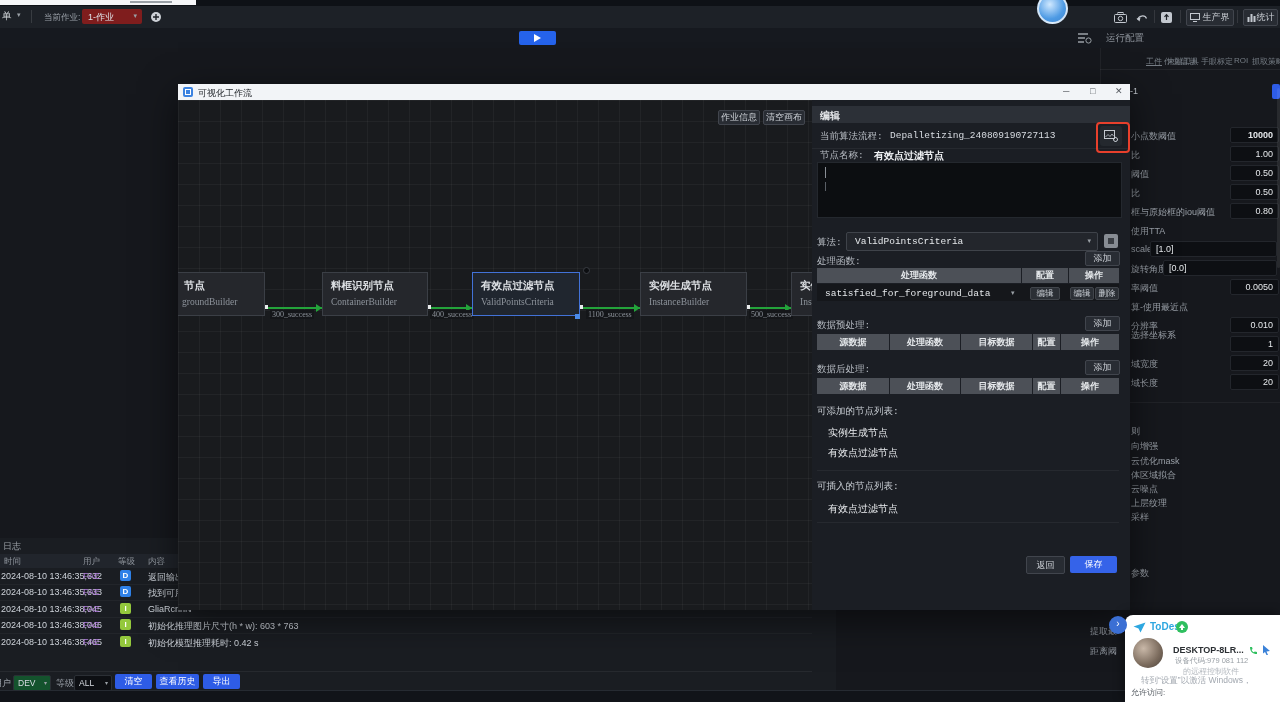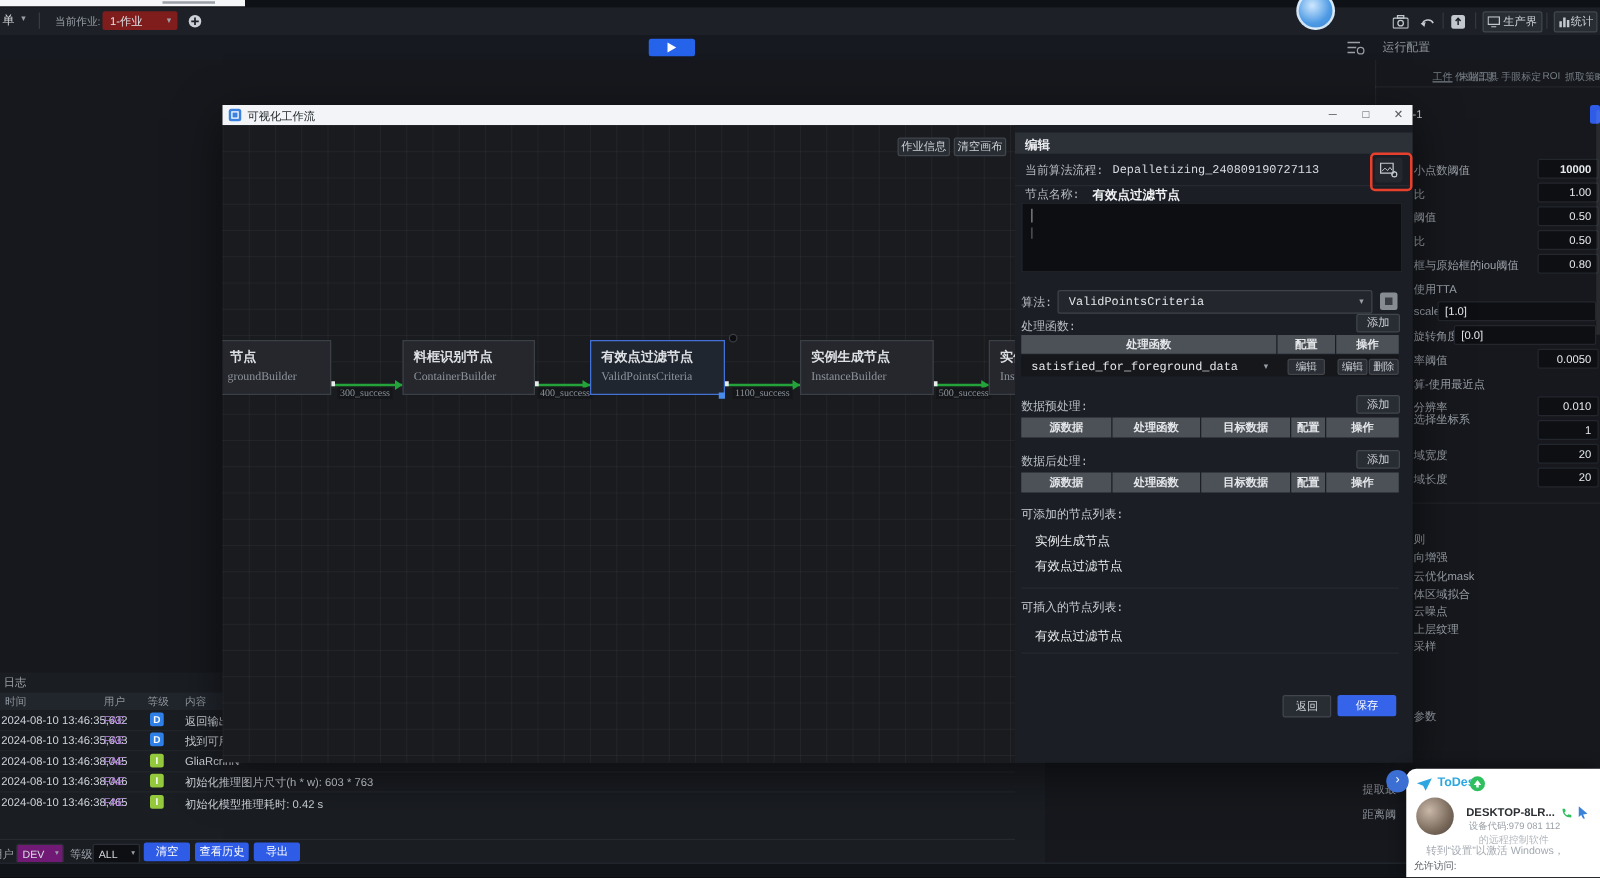--- a/index.html
+++ b/index.html
@@ -191,21 +191,21 @@
     </div>
     <div class="abs" style="left:0;top:96px;width:812px;height:16px;">
       <span class="abs log-t" style="left:1px;top:3px;">2024-08-10 13:46:38,465</span>
       <span class="abs log-t" style="left:83px;top:3px;color:#b57fe0;">FAE</span>
       <div class="abs badge bI" style="left:120px;top:2px;">I</div>
       <span class="abs log-t" style="left:148px;top:3px;">初始化模型推理耗时: 0.42 s</span>
     </div>
 
     <div class="abs" style="left:0;top:133px;width:812px;height:19px;border-top:1px solid rgba(255,255,255,0.06);">
       <span class="abs lbl" style="left:-7px;top:5px;">用户</span>
-      <div class="abs" style="left:13px;top:3px;width:36px;height:14px;background:#701a75;border:1px solid #2b2f35;border-radius:2px;">
+      <div class="abs" style="left:13px;top:3px;width:36px;height:14px;background:#14532d;border:1px solid #2b2f35;border-radius:2px;">
         <span class="abs" style="left:4px;top:2px;color:#d8dce2;font-size:8.5px;">DEV</span>
         <span class="abs" style="right:3px;top:3px;color:#9aa0a6;font-size:6px;">▾</span>
       </div>
       <span class="abs lbl" style="left:56px;top:5px;">等级</span>
       <div class="abs" style="left:74px;top:3px;width:36px;height:14px;background:#0d0f13;border:1px solid #2b2f35;border-radius:2px;">
         <span class="abs" style="left:4px;top:2px;color:#d8dce2;font-size:8.5px;">ALL</span>
         <span class="abs" style="right:3px;top:3px;color:#9aa0a6;font-size:6px;">▾</span>
       </div>
       <div class="abs blue-btn" style="left:115px;top:2px;width:37px;height:15px;line-height:15px;">清空</div>
       <div class="abs blue-btn" style="left:156px;top:2px;width:43px;height:15px;line-height:15px;">查看历史</div>

